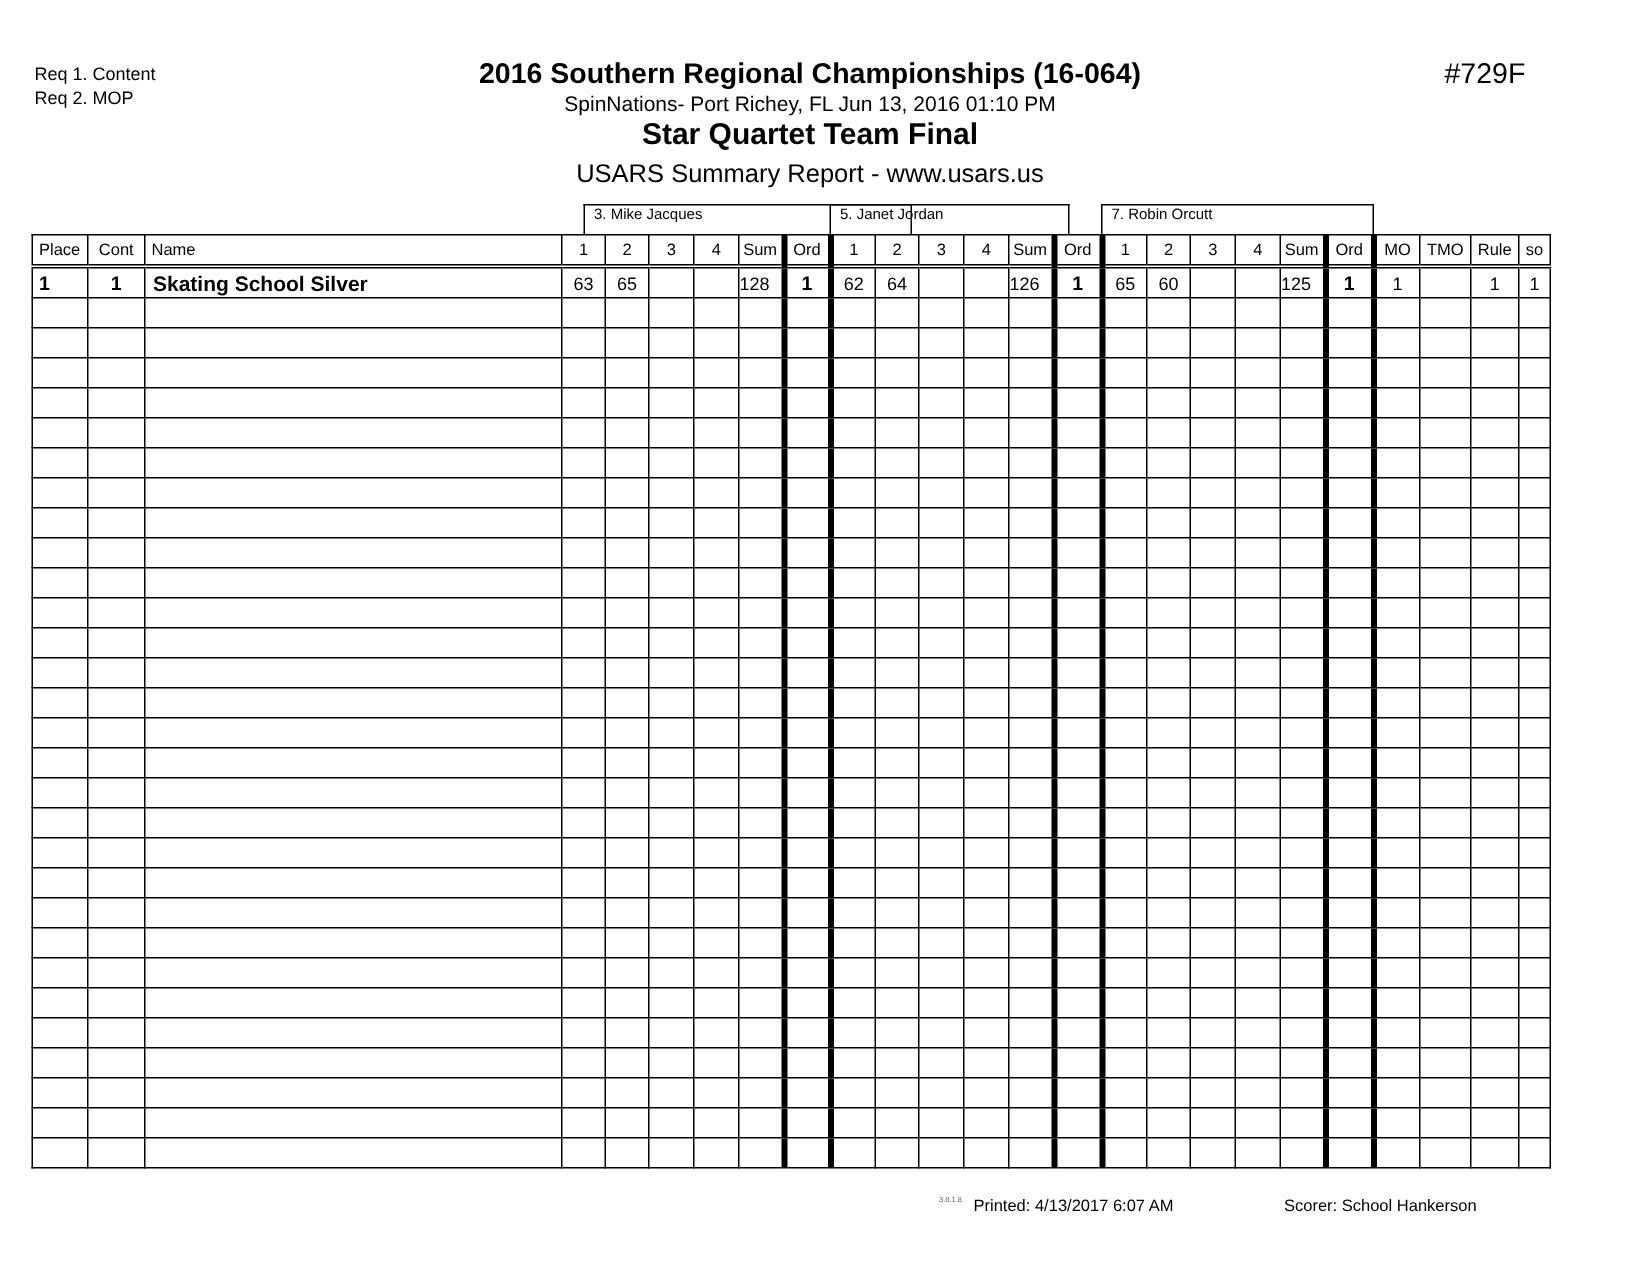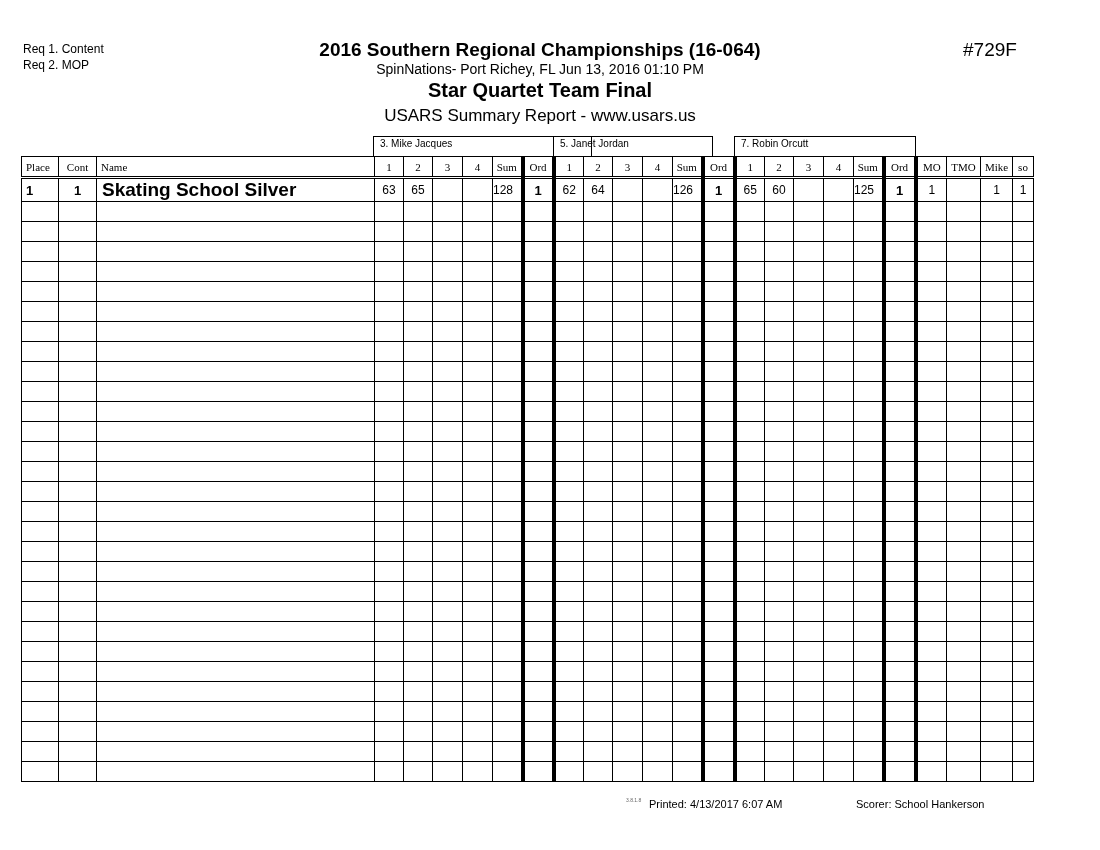--- a/index.html
+++ b/index.html
@@ -9,42 +9,42 @@
   .title{left:0;width:1100px;text-align:center;}
   .t1{top:23px;font-size:19px;font-weight:bold;left:-10px;}
   .t2{top:45px;font-size:14px;left:-10px;}
   .t3{top:63px;font-size:20px;font-weight:bold;left:-10px;}
   .t4{top:90px;font-size:17px;left:-10px;}
   .evno{left:963px;top:23px;font-size:19px;font-weight:normal;}
   .judge{position:absolute;top:136px;height:20px;border:1px solid #000;border-bottom:none;font-size:10px;line-height:14px;padding-left:6px;box-sizing:border-box;}
   table.grid{position:absolute;left:21px;top:156px;border-collapse:collapse;table-layout:fixed;}
   table.grid td{border:1px solid #000;height:19px;padding:0;font-size:11px;text-align:center;vertical-align:middle;overflow:hidden;white-space:nowrap;}
   table.grid tr.hdr td{height:19px;font-size:11px;}
-  table.grid tr.hdr td{border-bottom:3px double #000;font-family:Liberation Serif, serif;}
+  table.grid tr.hdr td{border-bottom:3px double #000;}
   table.grid td.lft{text-align:left;padding-left:4px;}
   table.grid td.thickL{border-left:4px solid #000;}
   table.grid td.bold{font-weight:bold;font-size:13px;}
-  table.grid td.name{font-weight:bold;font-size:19px;text-align:left;padding-left:5px;}
+  table.grid td.name{font-weight:bold;font-size:14px;text-align:left;padding-left:5px;}
   table.grid td.num{font-size:12px;}
   table.grid td.sumv{text-align:left;padding-right:3px;font-size:12px;}
   .footer{top:782px;font-size:11px;}
   .ver{top:781px;left:626px;font-size:5px;color:#666;}
 </style>
 </head>
 <body>
 
 <div class="abs req" style="top:25px">Req 1. Content</div>
 <div class="abs req" style="top:41px">Req 2. MOP</div>
 <div class="abs title t1">2016 Southern Regional Championships (16-064)</div>
 <div class="abs title t2">SpinNations- Port Richey, FL  Jun 13, 2016  01:10 PM</div>
 <div class="abs title t3">Star Quartet Team Final</div>
 <div class="abs title t4">USARS Summary Report - www.usars.us</div>
 <div class="abs evno">#729F</div>
 
-<div class="judge" style="left:373px;width:219px;">3.  Mike Jacques</div>
+<div class="judge" style="left:389px;width:219px;">3.  Mike Jacques</div>
 <div class="judge" style="left:553px;width:160px;">5.  Janet Jordan</div>
 <div class="judge" style="left:734px;width:182px;">7.  Robin Orcutt</div>
 
 <table class="grid">
   <colgroup>
     <col style="width:37px">
       <col style="width:38px">
       <col style="width:278px">
     <col style="width:29px">
       <col style="width:29px">
@@ -91,21 +91,21 @@
 
       <td class="thickL">1</td>
       <td>2</td>
       <td>3</td>
       <td>4</td>
       <td>Sum</td>
       <td class="thickL">Ord</td>
 
       <td class="thickL">MO</td>
       <td>TMO</td>
-      <td>Mike</td>
+      <td>Rule</td>
       <td>so</td>
     </tr>
 
     <tr>
       <td class="lft bold">1</td>
       <td class="bold">1</td>
       <td class="name">Skating School Silver</td>
 
       <td class="num">63</td>
       <td class="num">65</td>

